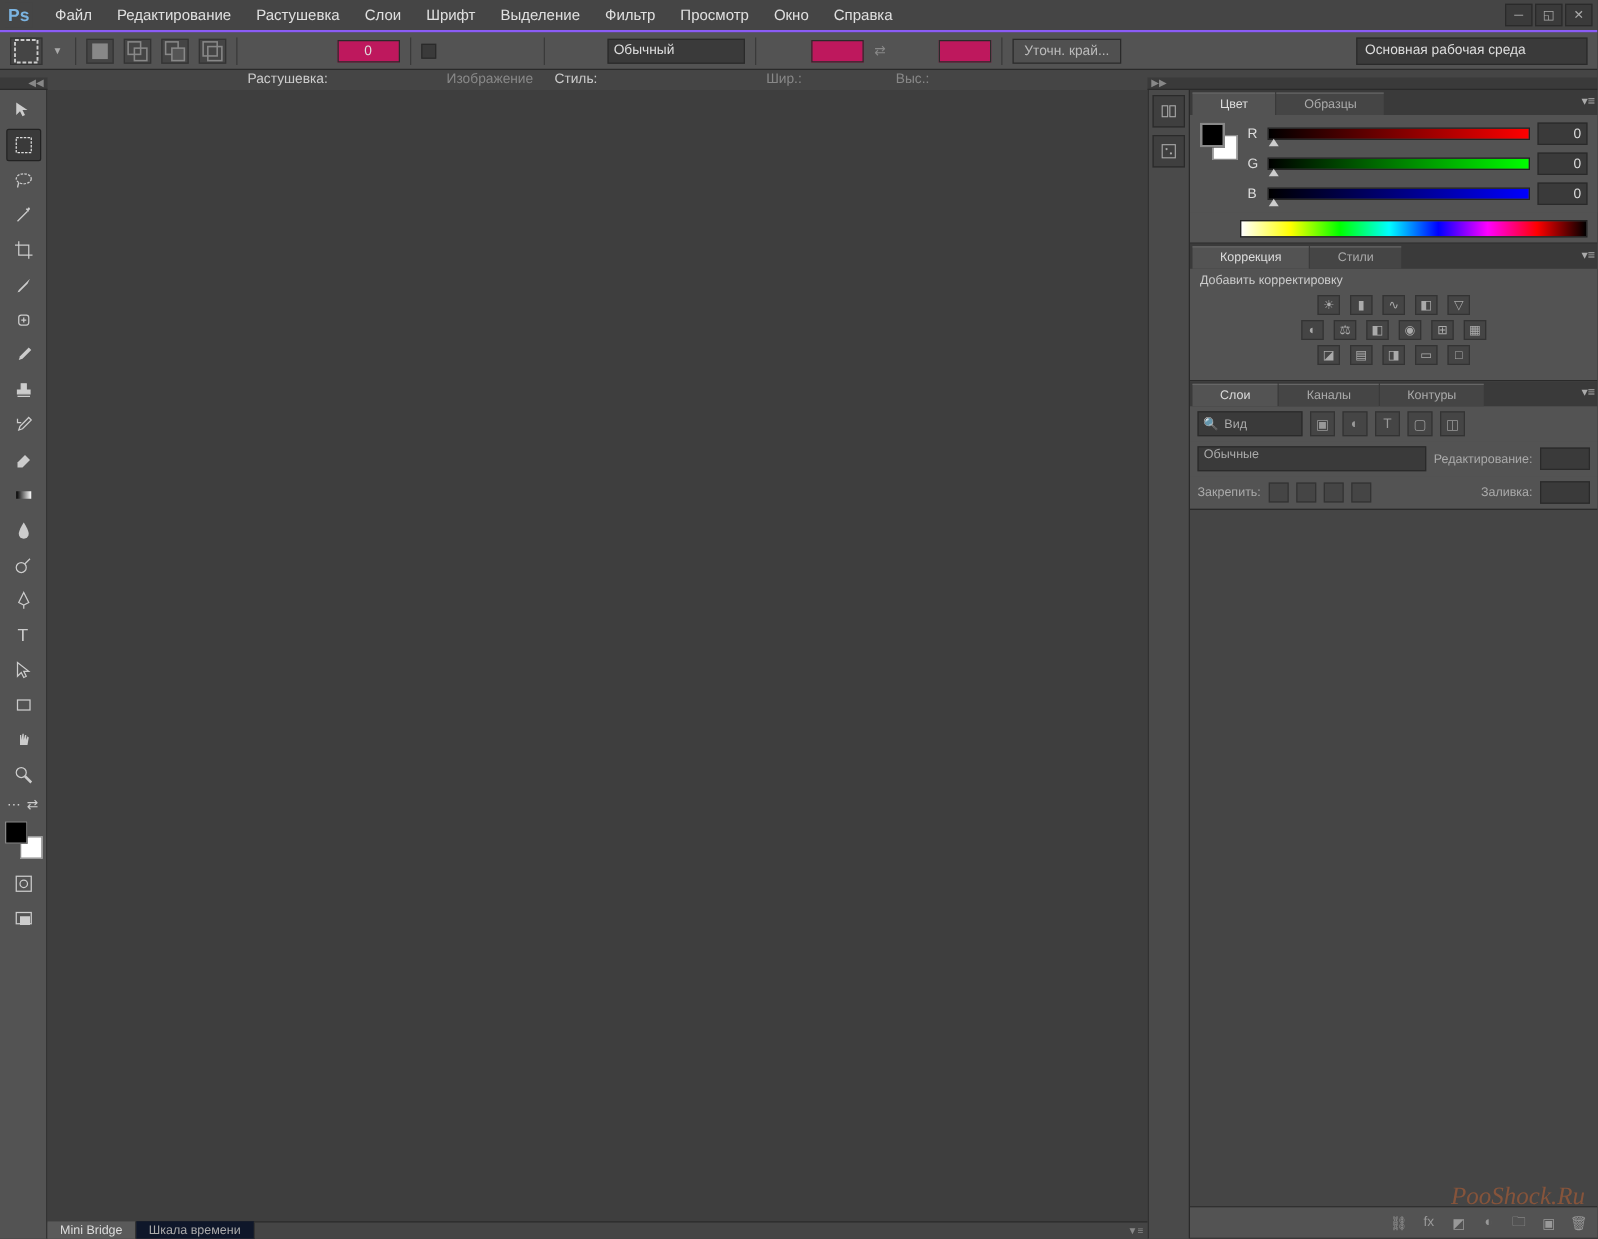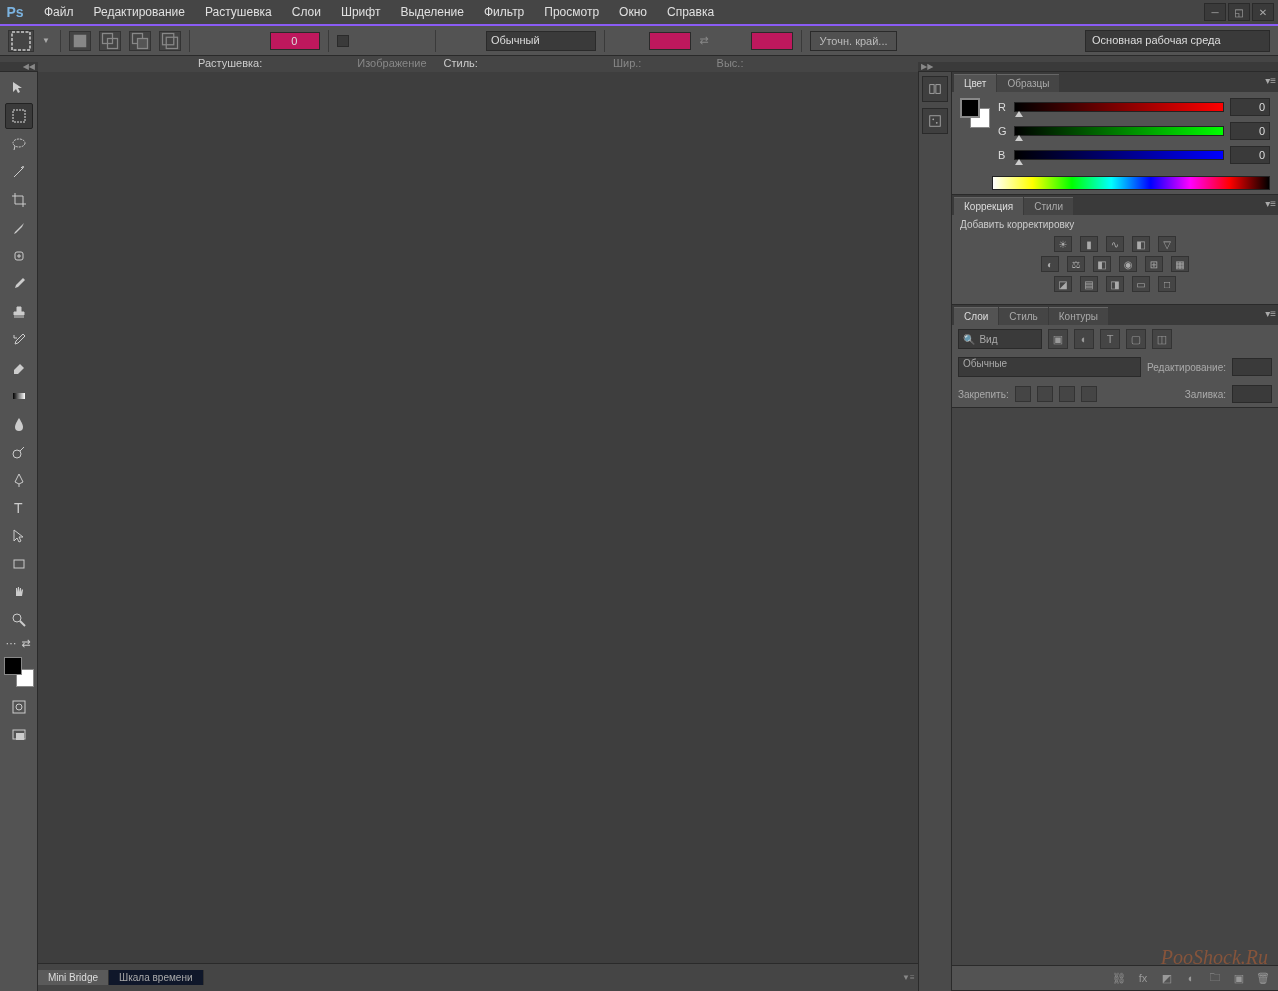--- a/index.html
+++ b/index.html
@@ -36,34 +36,34 @@
 .toolbar { width: 38px; background: #535353; display: flex; flex-direction: column; align-items: center; padding-top: 2px; border-right: 1px solid #2a2a2a;}
 .tool-btn { width: 28px; height: 26px; margin: 1px 0; display: flex; align-items: center; justify-content: center; cursor: pointer; color: #ccc; border-radius: 2px; position: relative; }
 .tool-btn.active { background: #3a3a3a; border: 1px solid #222; }
 .tool-btn svg { width: 16px; height: 16px; }
 .color-swatches { width: 30px; height: 30px; position: relative; margin: 6px 0; }
 .swatch-fg { position: absolute; top: 0; left: 0; width: 18px; height: 18px; background: #000; border: 1px solid #888; z-index: 2;}
 .swatch-bg { position: absolute; bottom: 0; right: 0; width: 18px; height: 18px; background: #fff; border: 1px solid #888; }
 
 
 .canvas-area { flex: 1; background: #3e3e3e; position: relative; }
-.bottom-tabs { position: absolute; bottom: 0; left: 0; right: 0; height: 28px; background: #454545; display: flex; align-items: center; border-top: 1px solid #2a2a2a;}
+.bottom-tabs { position: absolute; bottom: 0; left: 0; right: 0; height: 14px; background: #454545; display: flex; align-items: center; border-top: 1px solid #2a2a2a;}
 .bottom-tab { padding: 2px 10px; color: #ddd; background: #5a5a5a; border-right: 1px solid #333; font-size: 10px; cursor:pointer; }
 .bottom-tab.inactive { background: #0f172a; color: #aaa; }
 .bottom-collapse { margin-left:auto; width: 16px; font-size: 8px; color:#888; padding-right:4px;}
 
 
 .dock-strip { width: 34px; background: #4a4a4a; display: flex; flex-direction: column; align-items: center; padding-top: 4px; gap: 6px; border-left: 1px solid #2a2a2a; border-right: 1px solid #2a2a2a;}
 .dock-icon { width: 26px; height: 26px; background: #3f3f3f; border: 1px solid #2a2a2a; display:flex; align-items:center; justify-content:center; cursor:pointer; }
 
 
 .panels { width: 326px; background: #535353; display: flex; flex-direction: column; }
 .panel { border-bottom: 1px solid #2a2a2a; }
 .panel-tabs { height: 20px; background: #3a3a3a; display: flex; align-items: flex-end; padding: 0 2px; position:relative;}
-.panel-tab { padding: 3px 10px; background: #535353; color: #ddd; font-size: 10px; cursor: pointer; border-top: 1px solid #666; margin-right: 1px;}
+.panel-tab { padding: 3px 22px; background: #535353; color: #ddd; font-size: 10px; cursor: pointer; border-top: 1px solid #666; margin-right: 1px;}
 .panel-tab.inactive { background: #454545; color: #aaa; }
 .panel-menu { position:absolute; right:2px; top:3px; font-size:10px; color:#aaa; cursor:pointer;}
 .panel-body { padding: 6px 8px; background: #535353; }
 
 
 .color-body { display: flex; gap: 8px; align-items: flex-start; }
 .color-preview { width: 30px; height: 30px; position: relative; }
 .cp-fg { position: absolute; top:0; left:0; width:20px; height:20px; background: #000; border: 2px solid #888; z-index:2;}
 .cp-bg { position: absolute; bottom:0; right:0; width:20px; height:20px; background: #fff; border: 1px solid #888;}
 .sliders { flex:1; display: flex; flex-direction: column; gap: 6px; }
@@ -405,21 +405,21 @@
           <div class="adjust-icon">◨</div>
           <div class="adjust-icon">▭</div>
           <div class="adjust-icon">□</div>
         </div>
       </div>
     </div>
 
     <div class="panel layers-panel">
       <div class="panel-tabs">
         <div class="panel-tab">Слои</div>
-        <div class="panel-tab inactive">Стиль</div>
+        <div class="panel-tab inactive">Каналы</div>
         <div class="panel-tab inactive">Контуры</div>
         <div class="panel-menu">▾≡</div>
       </div>
       <div class="layers-top">
         <div class="layers-search">
           <span>🔍</span>
           <span>Вид</span>
         </div>
         <div class="filter-btn">▣</div>
         <div class="filter-btn">◐</div>

